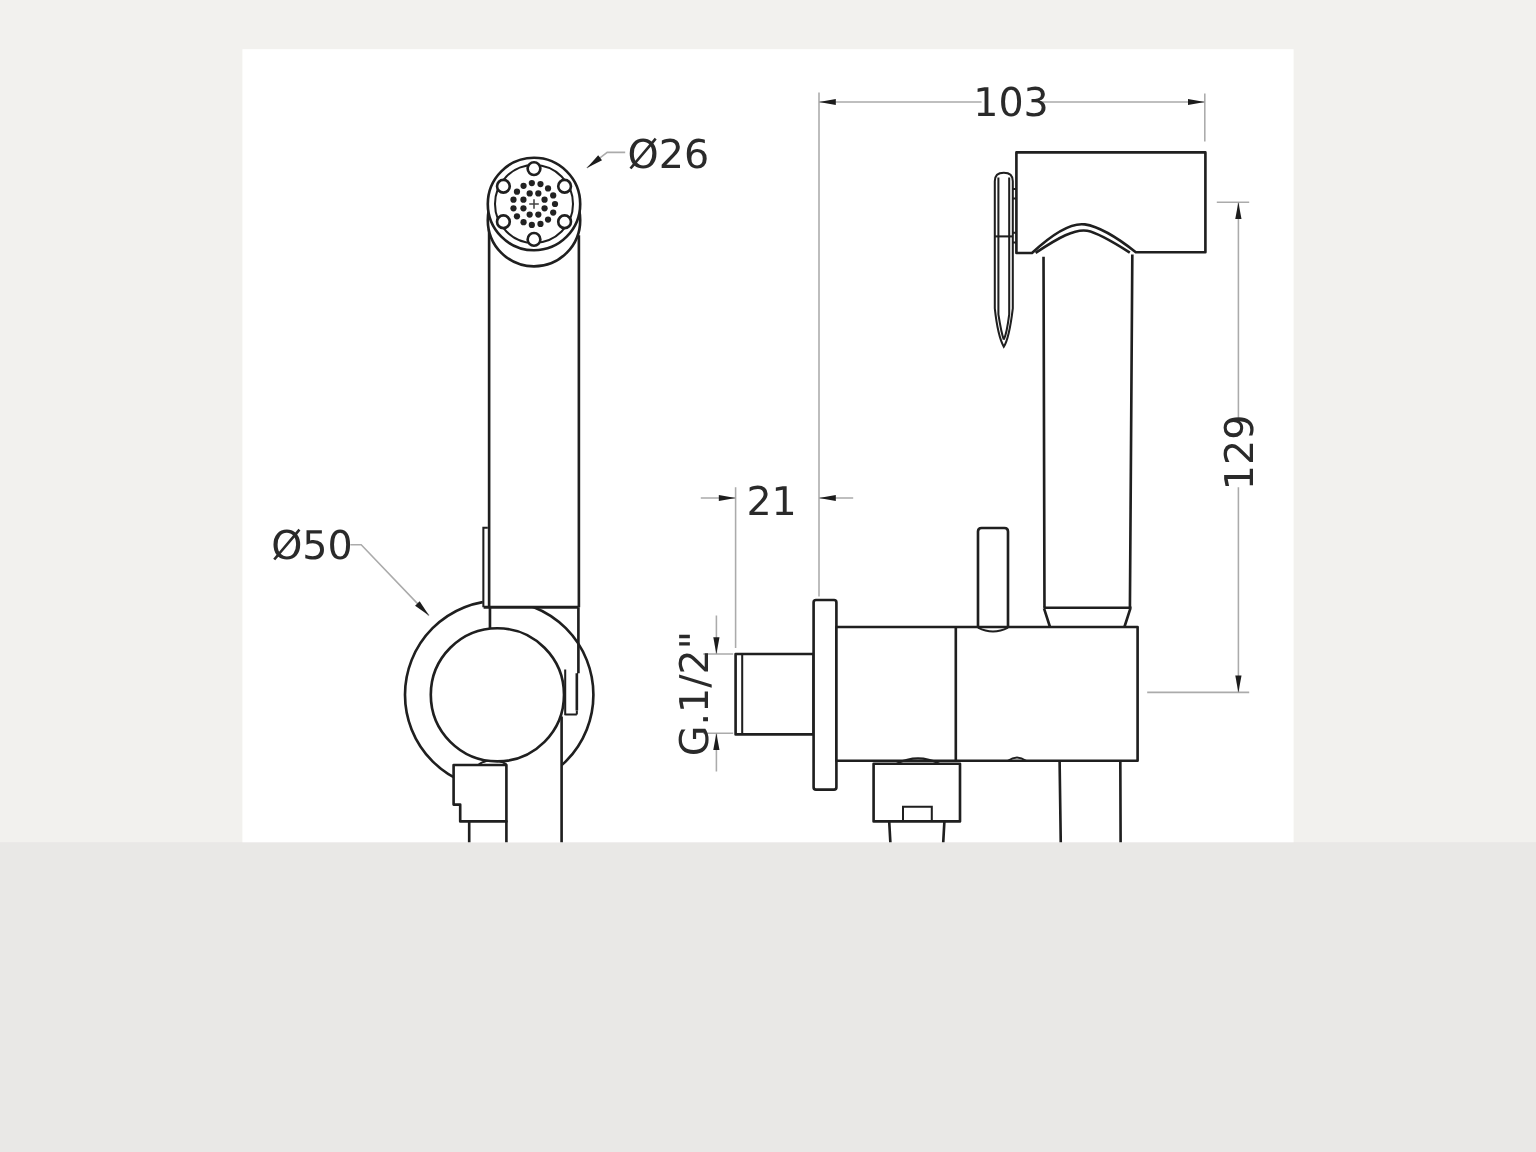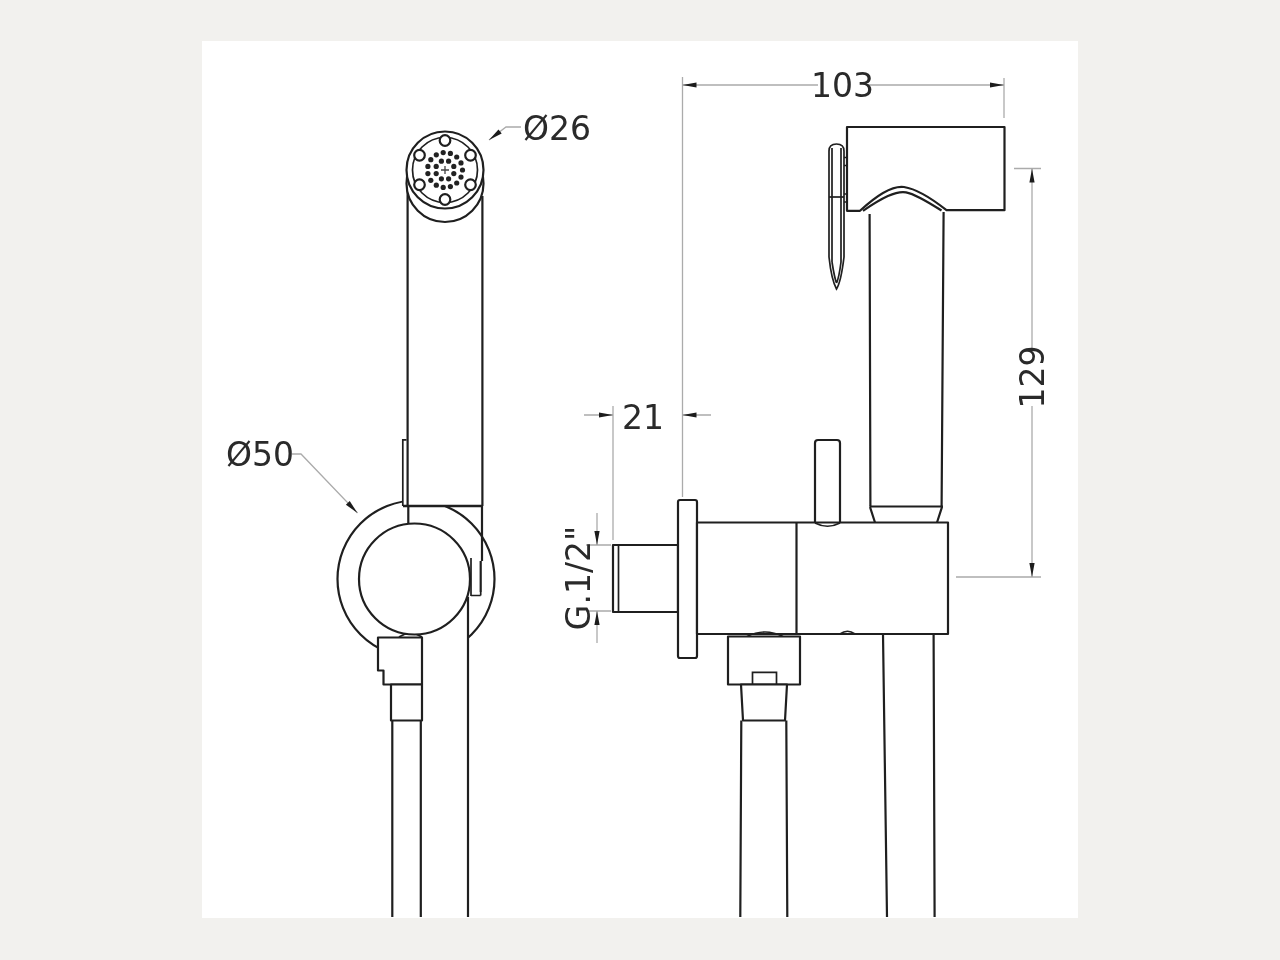--- a/index.html
+++ b/index.html
@@ -1,17 +1,17 @@
 <!DOCTYPE html>
 <html><head>
 <meta charset="utf-8">
 <style>
   html,body{margin:0;padding:0;}
   body{background:#e9e8e6;font-family:"DejaVu Sans",sans-serif;}
-  .page{position:relative;width:1280px;height:960px;background:#f2f1ee;overflow:hidden;}
+  .page{position:relative;width:1280px;height:702px;background:#f2f1ee;overflow:hidden;}
   svg{position:absolute;left:0;top:0;}
   text{font-family:"DejaVu Sans",sans-serif;font-size:33px;fill:#2a2a2a;}
   .obj{stroke:#1f1f1f;fill:none;stroke-width:2.2;stroke-linejoin:round;}
   .objf{stroke:#1f1f1f;fill:#ffffff;stroke-width:2.2;stroke-linejoin:round;}
   .fill{fill:#ffffff;stroke:none;}
   .det{stroke:#1f1f1f;fill:none;stroke-width:1.7;}
   .dim{stroke:#ababab;fill:none;stroke-width:1.3;}
   .arr{fill:#1c1c1c;stroke:none;}
   .dot{fill:#222;stroke:none;}
 </style>

